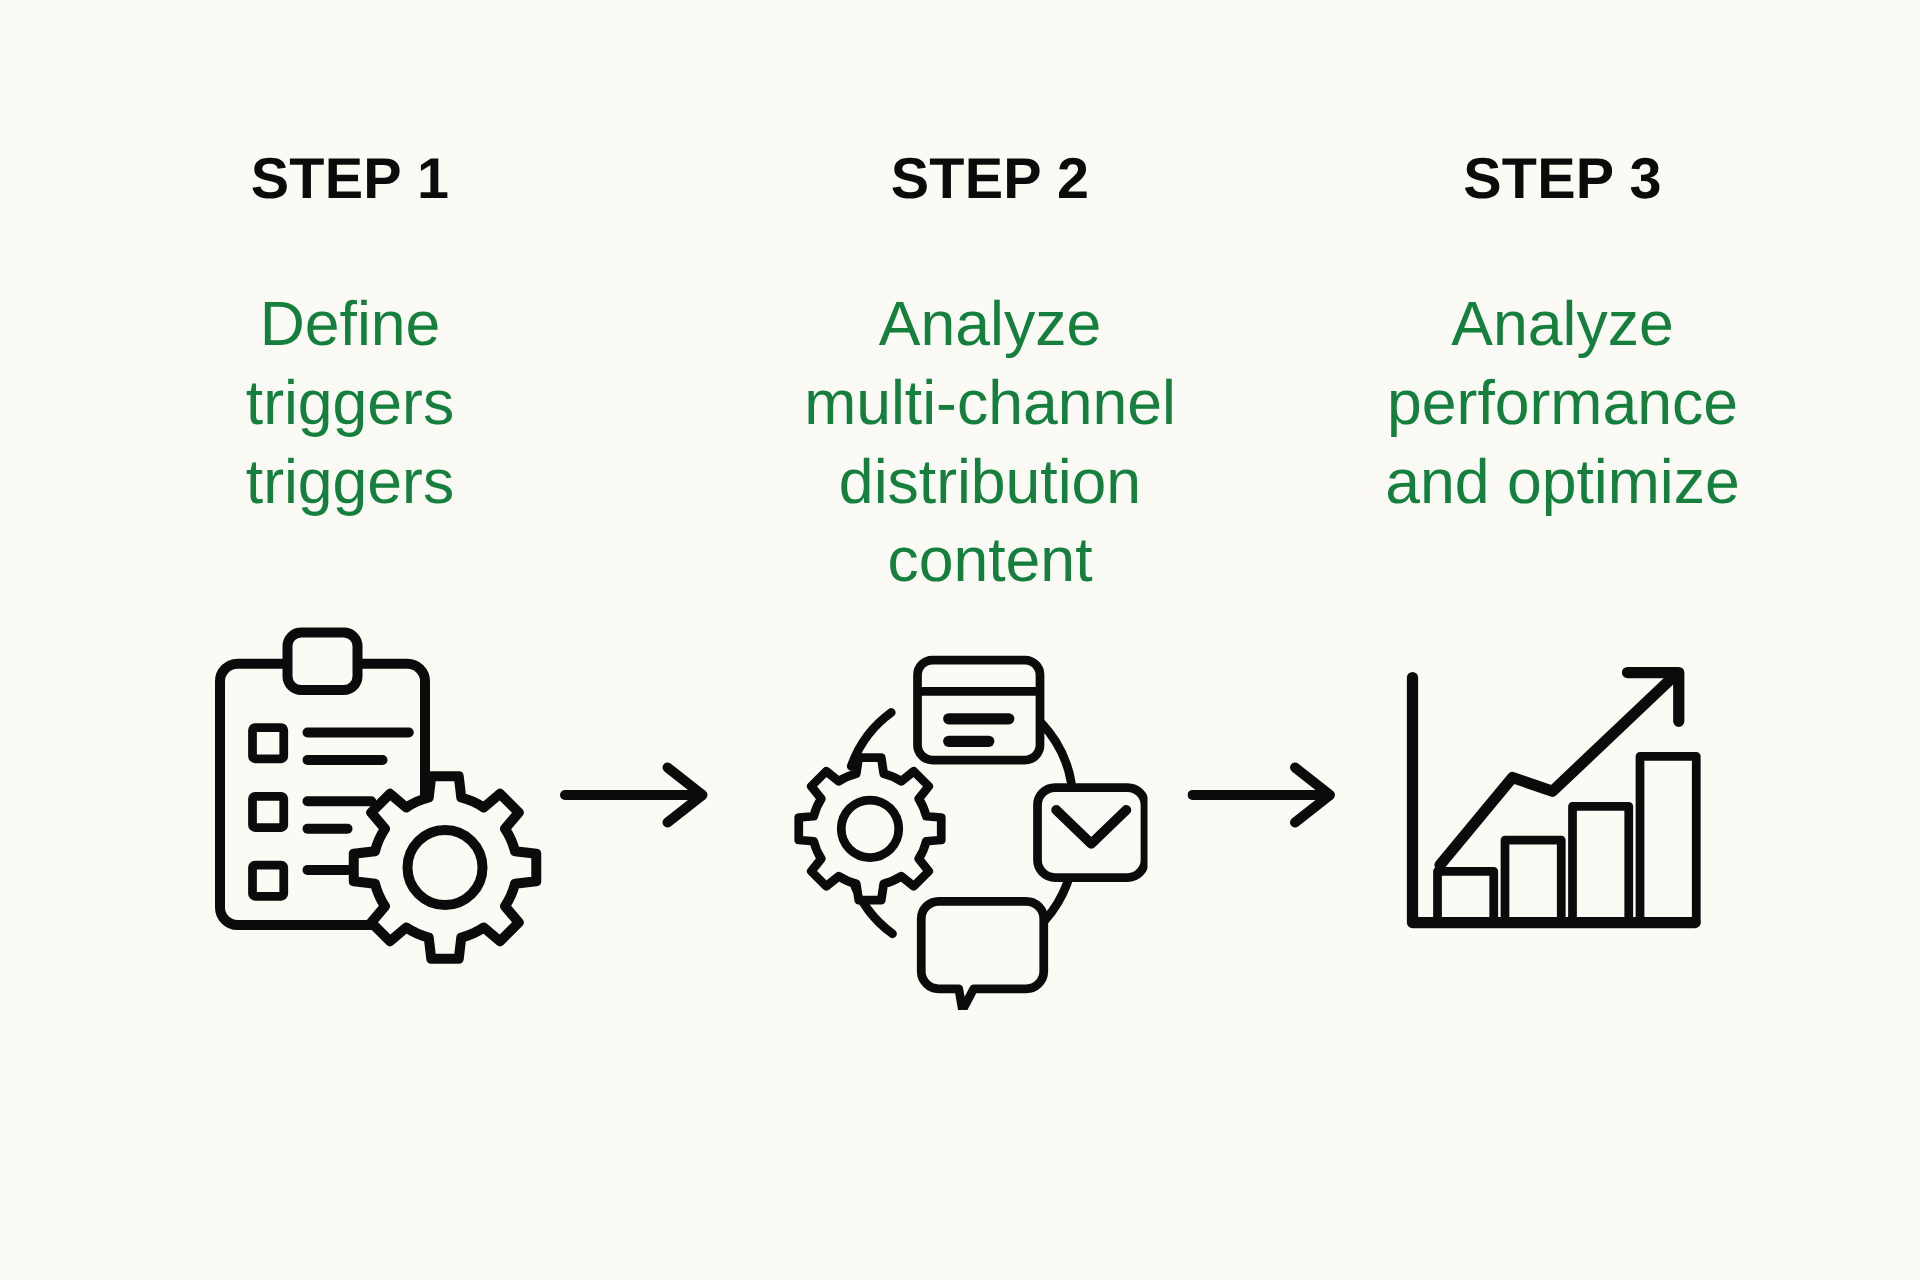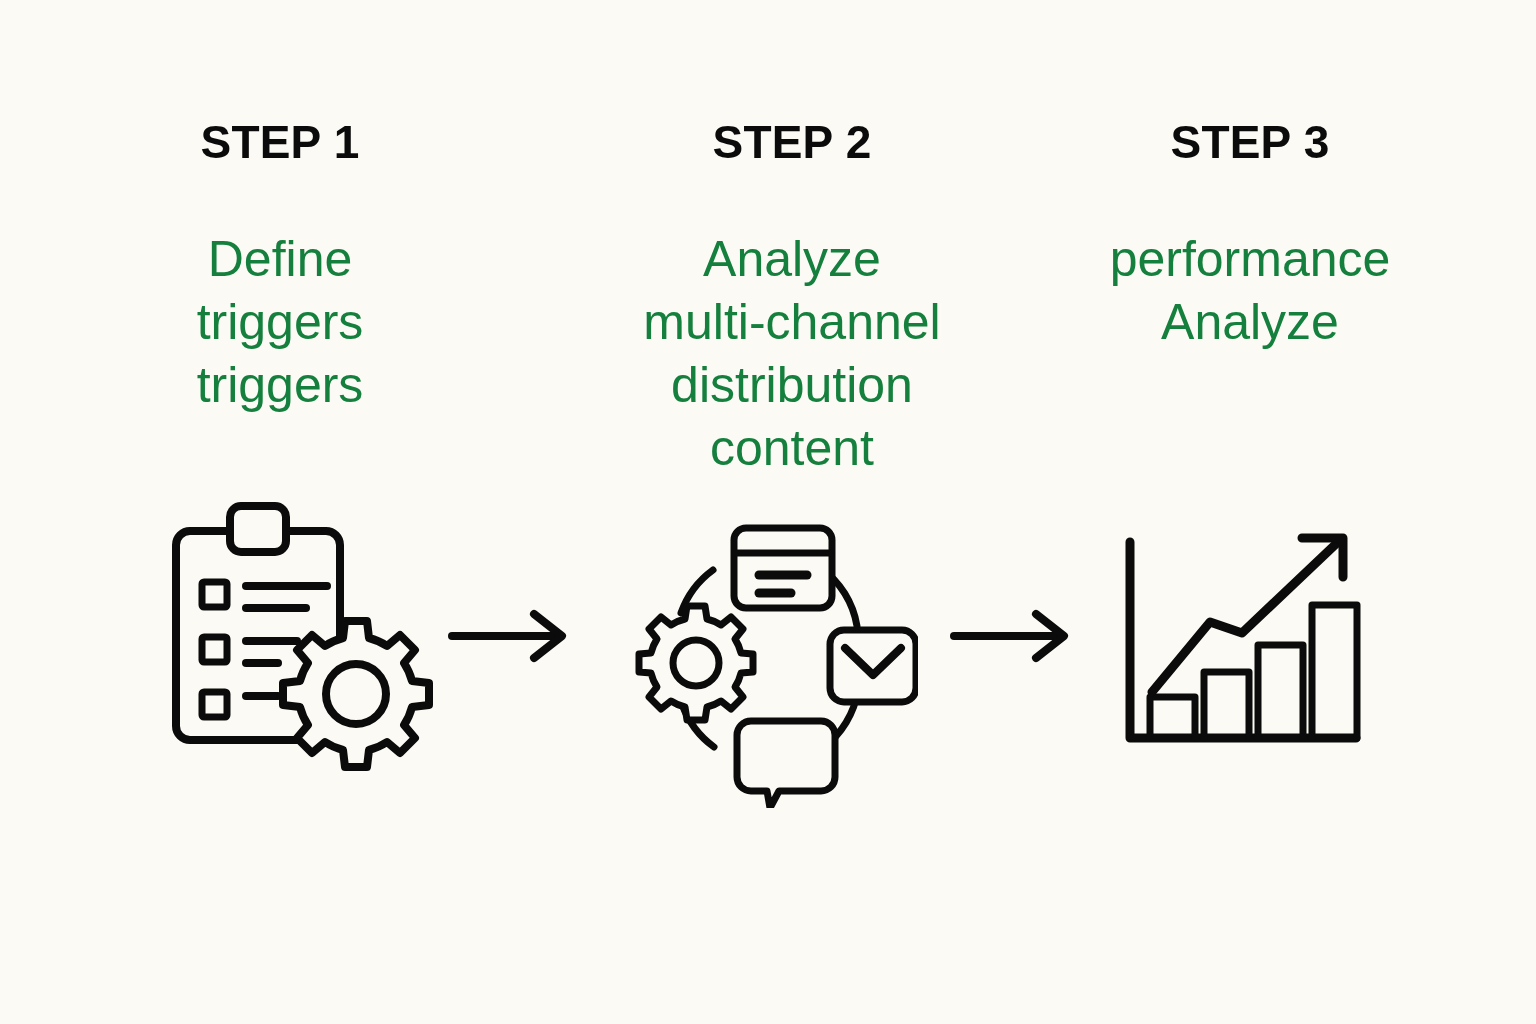--- a/index.html
+++ b/index.html
@@ -97,22 +97,23 @@
       <div>Analyze</div>
       <div>multi-channel</div>
       <div>distribution</div>
       <div>content</div>
     </div>
   </div>
 
   <div class="step-col c3">
     <div class="step-title">STEP 3</div>
     <div class="step-desc">
+      <div>Analyze</div>
       <div>performance</div>
-      <div>Analyze</div>
+      <div>and optimize</div>
     </div>
   </div>
 
   <div class="icon-wrap icon-step1">
     <svg width="280" height="275" viewBox="0 0 280 275" aria-hidden="true">
 
       <path class="ln" stroke-width="8" d="M 72 33
                L 30 33
                A 14 14 0 0 0 16 47
                L 16 228

